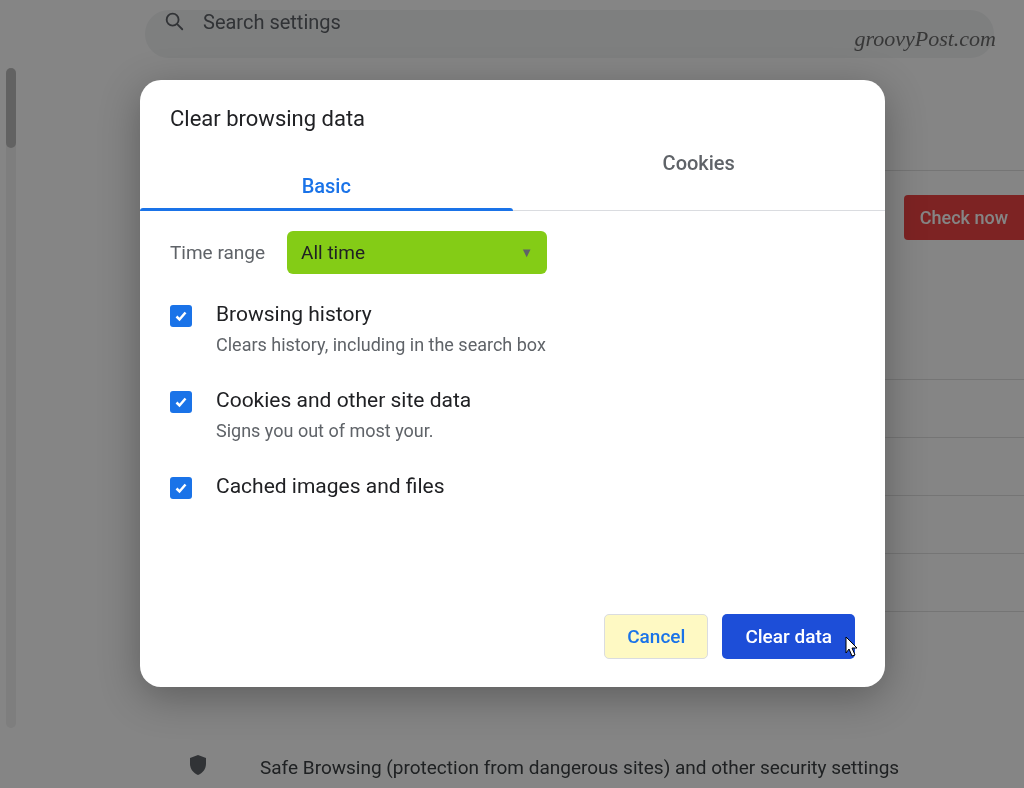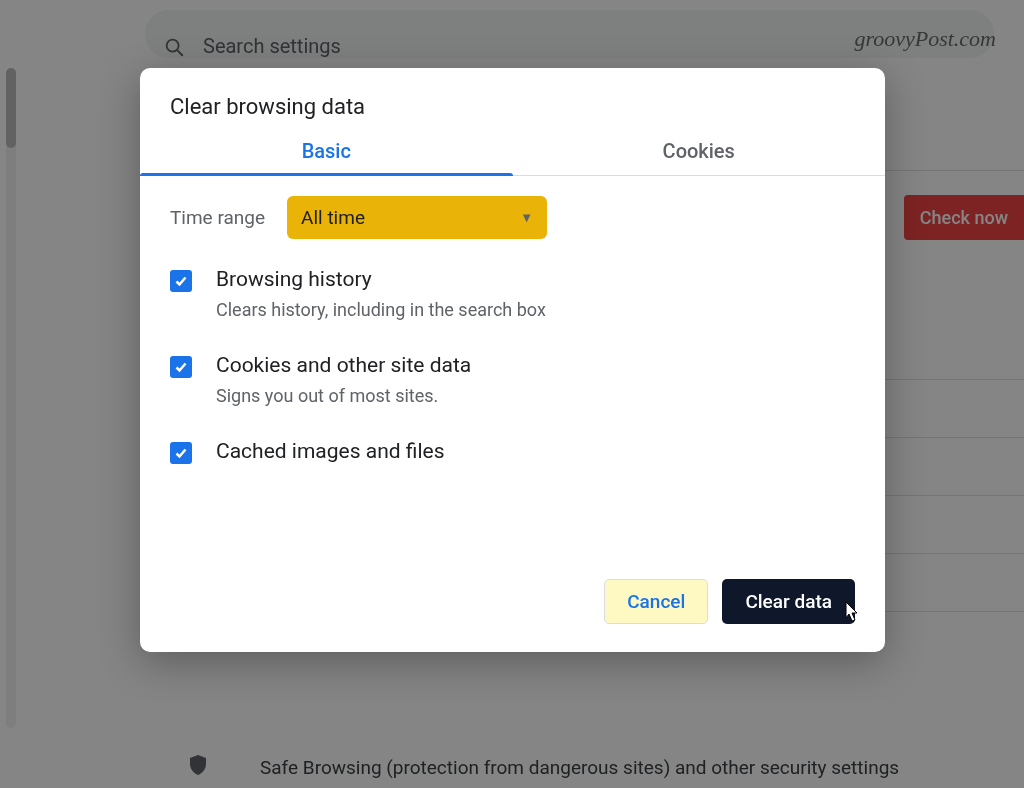--- a/index.html
+++ b/index.html
@@ -18,21 +18,21 @@
     }
     .bg-search {
       position: absolute;
       top: 10px;
       left: 145px;
       right: 30px;
       height: 48px;
       background: #f1f3f4;
       border-radius: 24px;
       display: flex;
-      align-items: flex-end;
+      align-items: flex-start;
       padding: 0 18px;
       gap: 18px;
     }
     .bg-search .sicon { color: #5f6368; display:flex; }
     .bg-search .splace { color: #5f6368; font-size: 20px; }
     .bg-watermark {
       position: absolute;
       top: 26px;
       right: 28px;
       color: #6a6a6a;
@@ -92,24 +92,24 @@
       display:flex;
     }
     .dim-overlay {
       position: absolute;
       inset: 0;
       background: rgba(0,0,0,0.48);
     }
     .dialog {
       position: absolute;
       left: 140px;
-      top: 68px;
+      top: 80px;
       width: 745px;
       background: #fff;
-      border-radius: 10px;
+      border-radius: 21px;
       box-shadow: 0 10px 40px rgba(0,0,0,0.3);
       padding-bottom: 24px;
     }
     .dlg-title {
       font-size: 22px;
       color: #202124;
       padding: 26px 30px 20px 30px;
       font-weight: 400;
     }
     .tabs {
@@ -121,41 +121,42 @@
       text-align: center;
       padding: 0 0 12px 0;
       font-size: 20px;
       font-weight: 500;
       color: #5f6368;
       cursor: pointer;
       position: relative;
     }
     .tab.active {
       color: #1a73e8;
+      margin-top: 23px;
     }
     .tab.active::after {
       content: "";
       position: absolute;
       left: 0; right: 0; bottom: -1px;
       height: 3px;
       background: #1a73e8;
       border-radius: 3px 3px 0 0;
     }
     .content {
       padding: 20px 30px 10px 30px;
     }
     .time-row {
       display: flex;
       align-items: center;
       gap: 22px;
       margin-bottom: 28px;
     }
     .time-label { color: #5f6368; font-size: 19px; }
     .select {
-      background: #eab308;
+      background: #84cc16;
       border-radius: 6px;
       padding: 10px 14px;
       display: flex;
       align-items: center;
       gap: 90px;
       cursor: pointer;
       font-size: 19px;
       color: #202124;
       min-width: 260px;
       justify-content: space-between;
@@ -195,21 +196,21 @@
       border-radius: 5px;
       cursor: pointer;
       border: 1px solid transparent;
     }
     .btn.secondary {
       background: #fef9c3;
       color: #1a73e8;
       border: 1px solid #dadce0;
     }
     .btn.primary {
-      background: #0f172a;
+      background: #1d4ed8;
       color: #fff;
       position: relative;
     }
     .cursor-ptr {
       position: absolute;
       right: -6px;
       bottom: -6px;
     }
   </style>
 </head>
@@ -274,21 +275,21 @@
     </div>
 
     <div class="opt">
       <div class="cb">
         <svg width="14" height="14" viewBox="0 0 14 14">
             <polyline points="2.5,7.5 5.5,10.5 11.5,3.5"></polyline>
           </svg>
       </div>
       <div class="opt-text">
         <div class="t1">Cookies and other site data</div>
-        <div class="t2">Signs you out of most sites.</div>
+        <div class="t2">Signs you out of most your.</div>
       </div>
     </div>
 
     <div class="opt">
       <div class="cb">
         <svg width="14" height="14" viewBox="0 0 14 14">
             <polyline points="2.5,7.5 5.5,10.5 11.5,3.5"></polyline>
           </svg>
       </div>
       <div class="opt-text">

